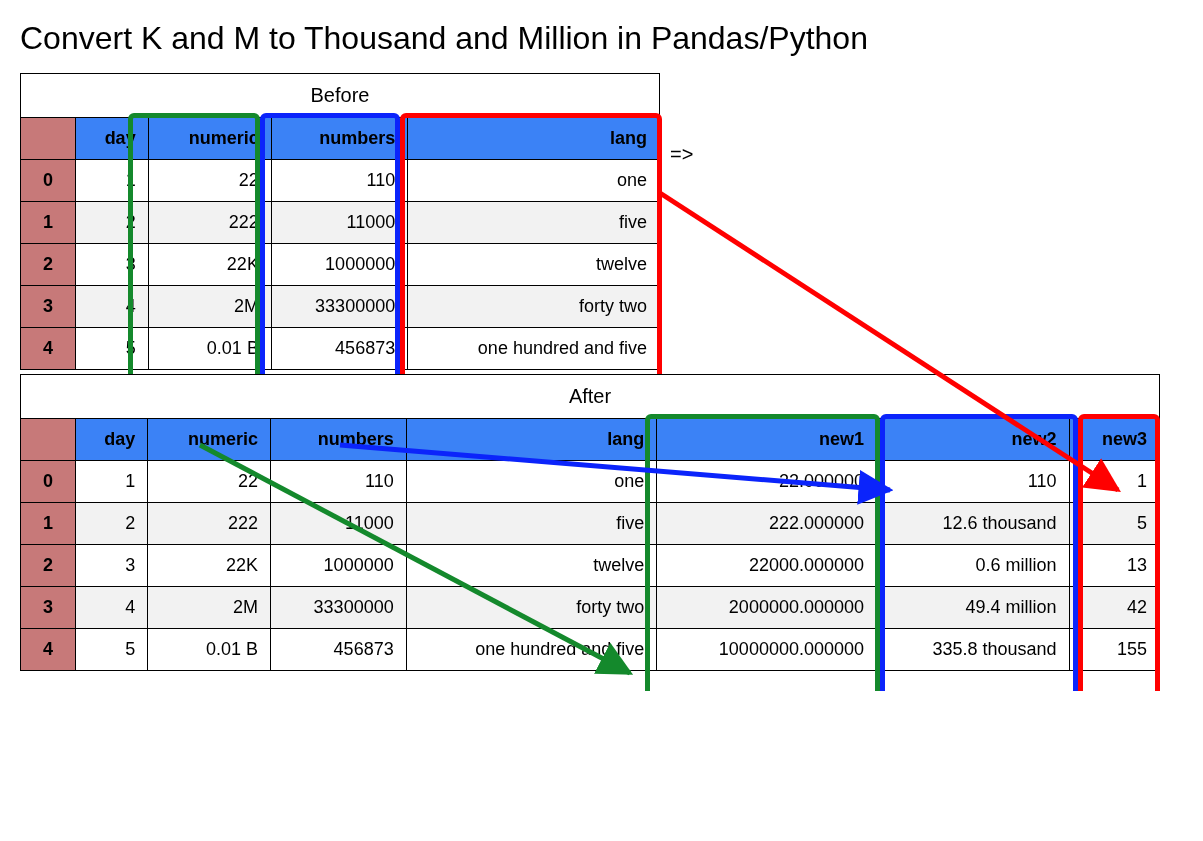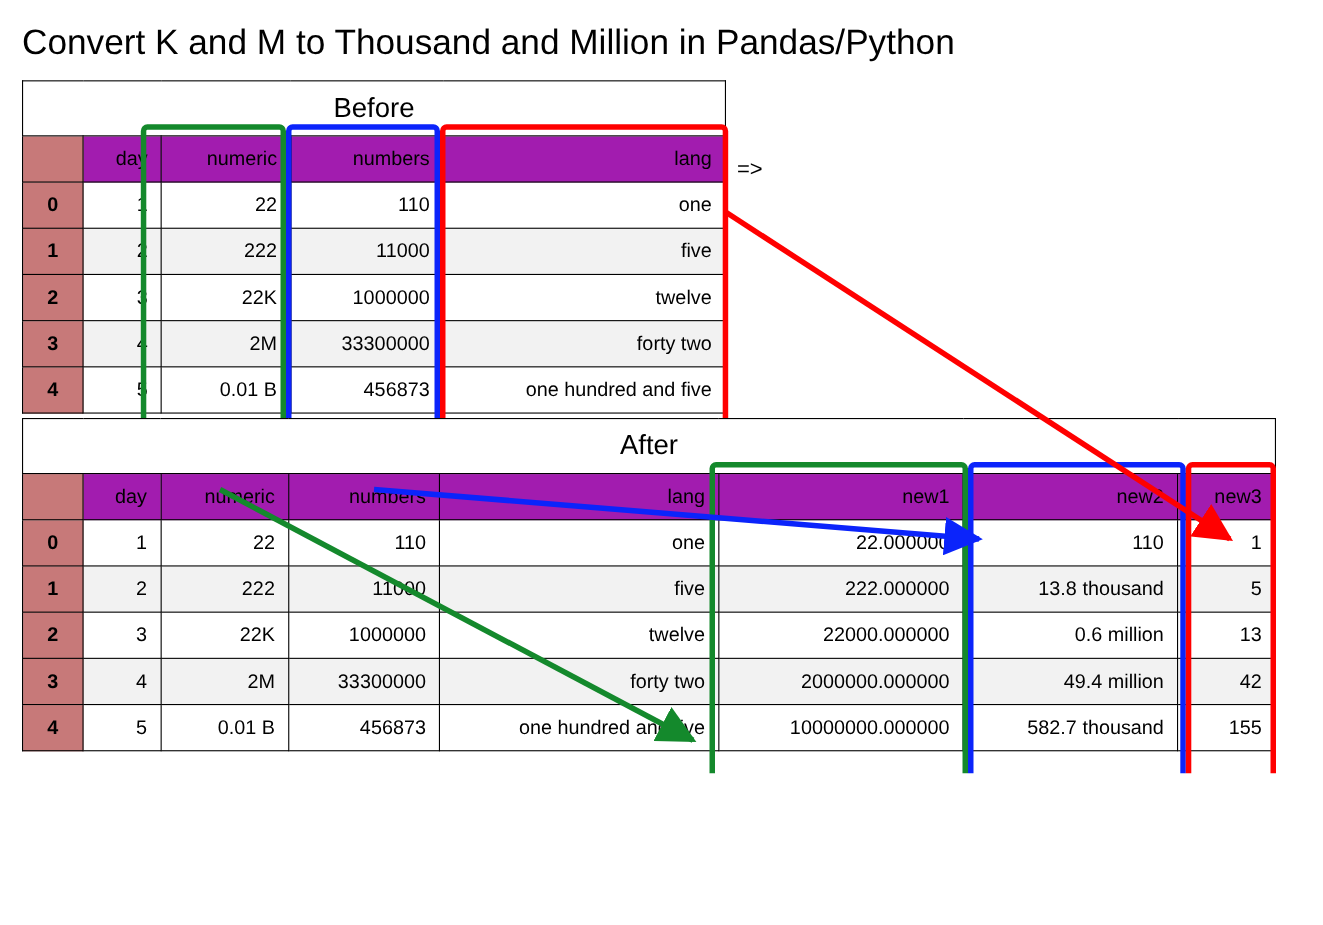--- a/index.html
+++ b/index.html
@@ -24,28 +24,28 @@
     background: #fff;
   }
   table.df th, table.df td {
     border: 1px solid #000;
     padding: 10px 12px;
     text-align: right;
     font-weight: 400;
   }
   table.df .caption {
     text-align: center;
-    font-size: 25px;
+    font-size: 20px;
     font-weight: 400;
     border: 1px solid #000;
     background: #fff;
   }
   table.df thead th.colhead {
-    background: #a21caf;
-    font-weight: 400;
+    background: #3b82f6;
+    font-weight: 700;
   }
   table.df thead th.corner {
     background: #c77979;
     width: 30px;
   }
   table.df tbody th.rowhead {
     background: #c77979;
     font-weight: 700;
     text-align: center;
     width: 30px;
@@ -173,21 +173,21 @@
           <td>110</td>
           <td>1</td>
         </tr>
         <tr>
           <th class="rowhead">1</th>
           <td>2</td>
           <td>222</td>
           <td>11000</td>
           <td>five</td>
           <td>222.000000</td>
-          <td>13.8 thousand</td>
+          <td>12.6 thousand</td>
           <td>5</td>
         </tr>
         <tr>
           <th class="rowhead">2</th>
           <td>3</td>
           <td>22K</td>
           <td>1000000</td>
           <td>twelve</td>
           <td>22000.000000</td>
           <td>0.6 million</td>
@@ -203,21 +203,21 @@
           <td>49.4 million</td>
           <td>42</td>
         </tr>
         <tr>
           <th class="rowhead">4</th>
           <td>5</td>
           <td>0.01 B</td>
           <td>456873</td>
           <td>one hundred and five</td>
           <td>10000000.000000</td>
-          <td>582.7 thousand</td>
+          <td>335.8 thousand</td>
           <td>155</td>
         </tr>
       </tbody>
     </table>
 
     <div class="hlbox" style="left:625px; top:40px; width:235px; height:340px; border-color:#14892c;"></div>
     <div class="hlbox" style="left:860px; top:40px; width:198px; height:340px; border-color:#0b24fb;"></div>
     <div class="hlbox" style="left:1058px; top:40px; width:82px; height:340px; border-color:#ff0000;"></div>
   </div>
 

